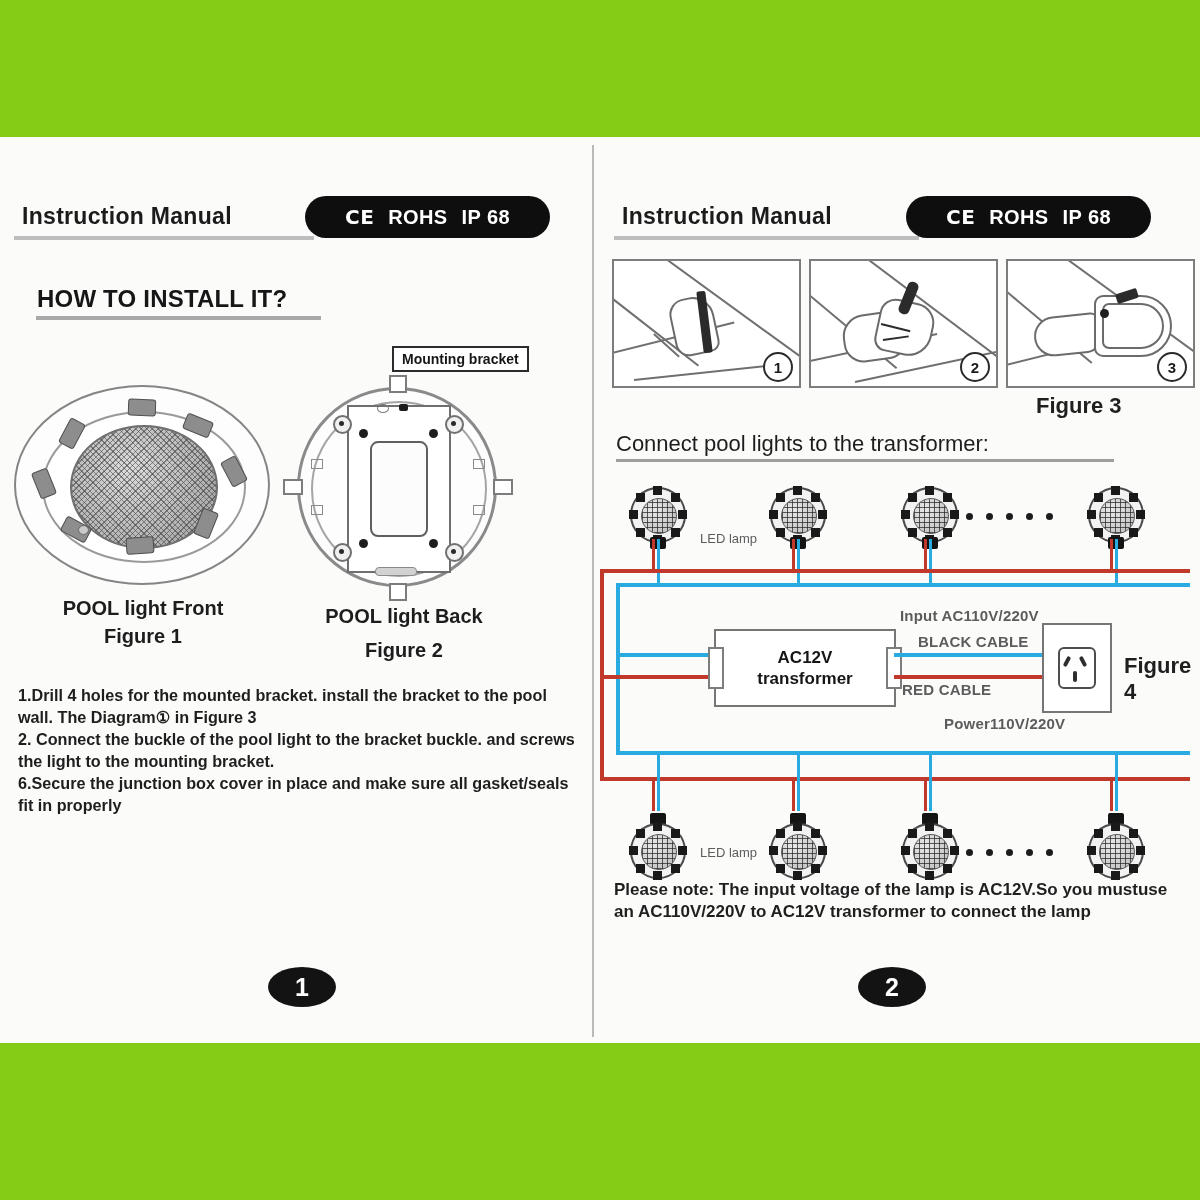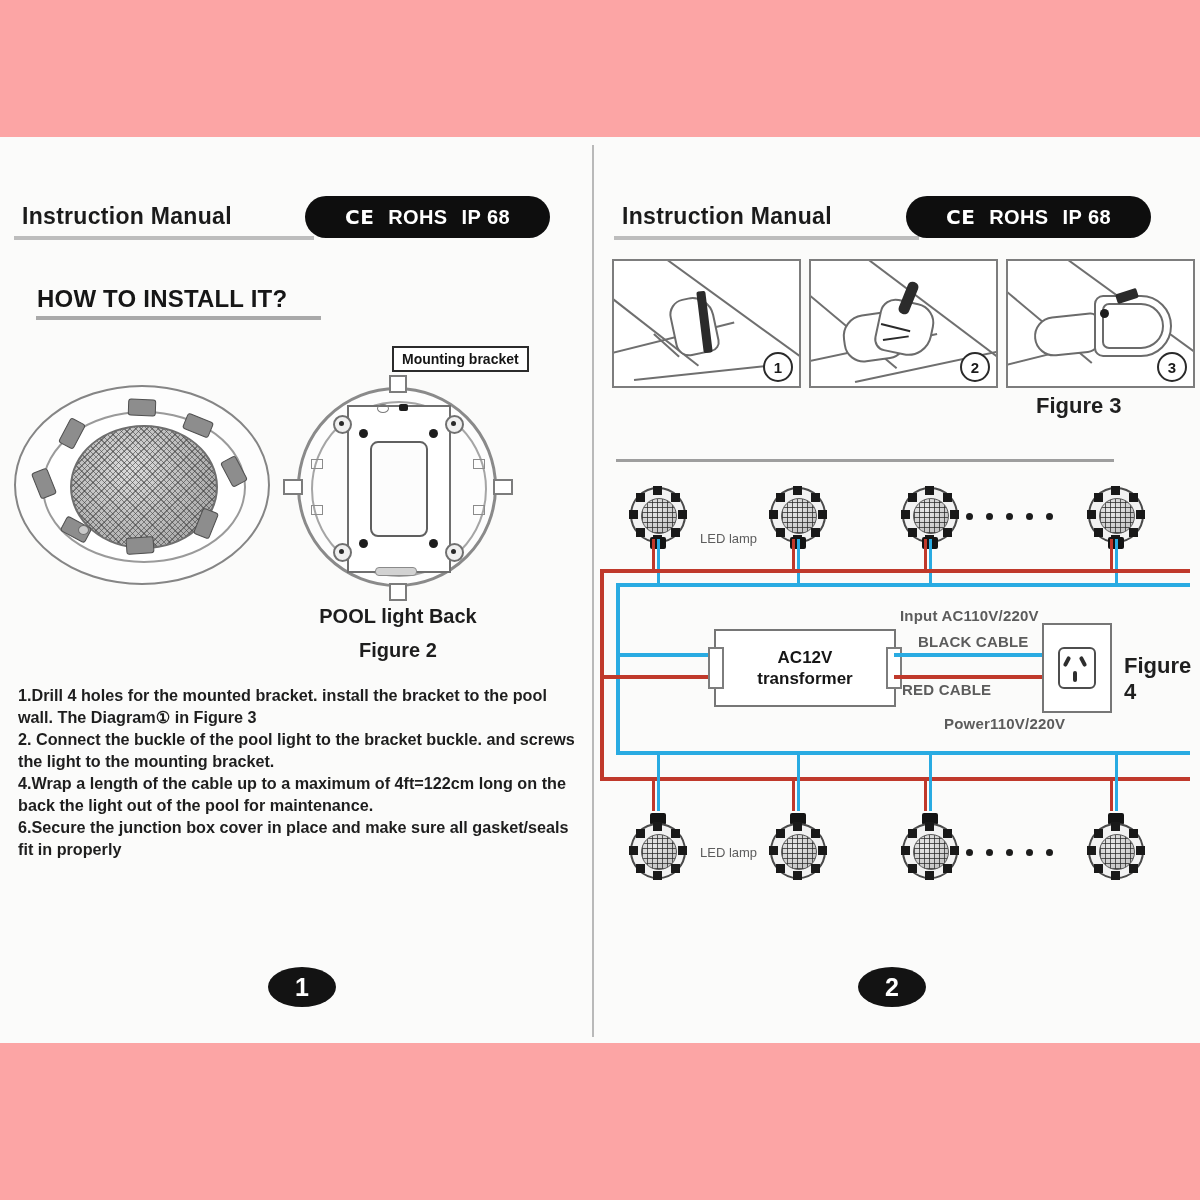--- a/index.html
+++ b/index.html
@@ -8,21 +8,21 @@
     padding: 0;
     background: #ffffff;
   }
   body {
     font-family: "Liberation Sans", sans-serif;
   }
   #page {
     position: relative;
     width: 1200px;
     height: 1200px;
-    background: #fca5a5;
+    background: #84cc16;
     overflow: hidden;
   }
   .sheet {
     position: absolute;
     left: 0;
     top: 137px;
     width: 1200px;
     height: 906px;
     background: #fbfbfa;
   }
@@ -468,20 +468,24 @@
       <div class="plf-tab" style="left:170px; top:32px;  transform:rotate(22deg);"></div>
       <div class="plf-tab" style="left:206px; top:78px;  transform:rotate(62deg);"></div>
       <div class="plf-tab" style="left:178px; top:130px; transform:rotate(112deg);"></div>
       <div class="plf-tab" style="left:112px; top:152px; transform:rotate(176deg);"></div>
       <div class="plf-tab" style="left:48px;  top:136px; transform:rotate(208deg);"></div>
       <div class="plf-tab" style="left:16px;  top:90px;  transform:rotate(248deg);"></div>
       <div class="plf-tab" style="left:44px;  top:40px;  transform:rotate(298deg);"></div>
       <div class="plf-screw" style="left:64px; top:140px;"></div>
     </div>
 
+    <div class="fig-caption" style="left:18px; top:458px; width:250px;">
+      <div>POOL light Front</div>
+      <div>Figure 1</div>
+    </div>
 
     <div class="callout" style="left:392px; top:209px;">Mounting bracket</div>
     <div class="callout-line" style="left:390px; top:239px; width:48px; transform:rotate(51deg);"></div>
 
     <div class="pl-back" style="left:297px; top:250px; width:200px; height:200px;">
       <div class="plb-ring"></div>
       <div class="plb-ring2"></div>
 
       <div class="plb-lug" style="left:92px; top:-12px; width:14px; height:14px;"></div>
       <div class="plb-lug" style="left:92px; top:196px; width:14px; height:14px;"></div>
@@ -503,29 +507,28 @@
       <div class="plb-eyelet" style="left:148px; top:28px;"></div>
       <div class="plb-eyelet" style="left:36px;  top:156px;"></div>
       <div class="plb-eyelet" style="left:148px; top:156px;"></div>
 
       <div style="position:absolute; left:14px;  top:72px;  width:10px; height:8px; border:1.5px solid #8b8b8b;"></div>
       <div style="position:absolute; left:176px; top:72px;  width:10px; height:8px; border:1.5px solid #8b8b8b;"></div>
       <div style="position:absolute; left:14px;  top:118px; width:10px; height:8px; border:1.5px solid #8b8b8b;"></div>
       <div style="position:absolute; left:176px; top:118px; width:10px; height:8px; border:1.5px solid #8b8b8b;"></div>
     </div>
 
-    <div class="fig-caption" style="left:278px; top:466px; width:240px;">
+    <div class="fig-caption" style="left:284px; top:466px; width:240px;">
       <div>POOL light Back</div>
       <div style="margin-top:6px;">Figure 2</div>
     </div>
 
     <div class="steps">
       <span class="step">1.Drill 4 holes for the mounted bracket.  install the bracket to the pool wall. The  Diagram① in Figure 3</span>
       <span class="step">2.  Connect the buckle of the pool light to the bracket  buckle. and screws the light to the mounting bracket.</span>
-      <span class="step">4.Wrap a length of the cable up to a maximum of 4ft=122cm long on the back the light out of the pool for maintenance.</span>
       <span class="step">6.Secure the junction box cover in place and make sure all gasket/seals fit in properly</span>
     </div>
 
     <div class="page-badge" style="left:268px; top:830px;">1</div>
   </div>
 
   <div class="panel panel-right">
 
     <div class="hdr-title" style="left:28px;">Instruction  Manual</div>
     <div class="hdr-rule" style="left:20px; top:99px; width:305px;"></div>
@@ -568,20 +571,21 @@
       <div class="hand" style="left:26px; top:54px; width:62px; height:36px; border-radius:20px 8px 14px 20px; transform:rotate(-6deg);"></div>
       <div class="hand" style="left:86px; top:34px; width:74px; height:58px; border-radius:10px 34px 34px 10px;"></div>
       <div class="hand" style="left:94px; top:42px; width:58px; height:42px; border-radius:8px 26px 26px 8px;"></div>
       <div class="tool" style="left:108px; top:30px; width:22px; height:10px; transform:rotate(-18deg);"></div>
       <div class="plb-dot" style="left:92px; top:48px; background:#1d1d1d;"></div>
       <div class="photo-num">3</div>
     </div>
 
     <div style="position:absolute; left:442px; top:256px; font-size:22px; font-weight:bold; color:#1f1f1f;">Figure 3</div>
 
+    <div class="h3" style="left:22px; top:294px;">Connect pool lights to the transformer:</div>
     <div class="h3-rule" style="left:22px; top:322px; width:498px;"></div>
 
     <div style="position:absolute; left:0; top:338px; width:606px; height:540px;">
 
       <div class="lamp" style="left:36px; top:12px;">
         <div class="lamp-ring"></div>
         <div class="lamp-lens"></div>
         <div class="tab" style="left:23px; top:-1px;"></div>
           <div class="tab" style="left:23px; top:48px;"></div>
         <div class="tab" style="left:-1px; top:23px;"></div>
@@ -750,17 +754,18 @@
       <div class="lamp-label" style="left:106px; top:370px;">LED lamp</div>
       <div class="dots" style="left:372px; top:374px;">
         <i></i>
           <i></i>
           <i></i>
           <i></i>
           <i></i>
       </div>
     </div>
 
+    <div class="note" style="left:20px; top:742px;">Please note: The input voltage of the lamp is AC12V.So you mustuse an AC110V/220V to AC12V transformer to connect the lamp</div>
 
     <div class="page-badge" style="left:264px; top:830px;">2</div>
   </div>
 
 </div>
 
 </body></html>

